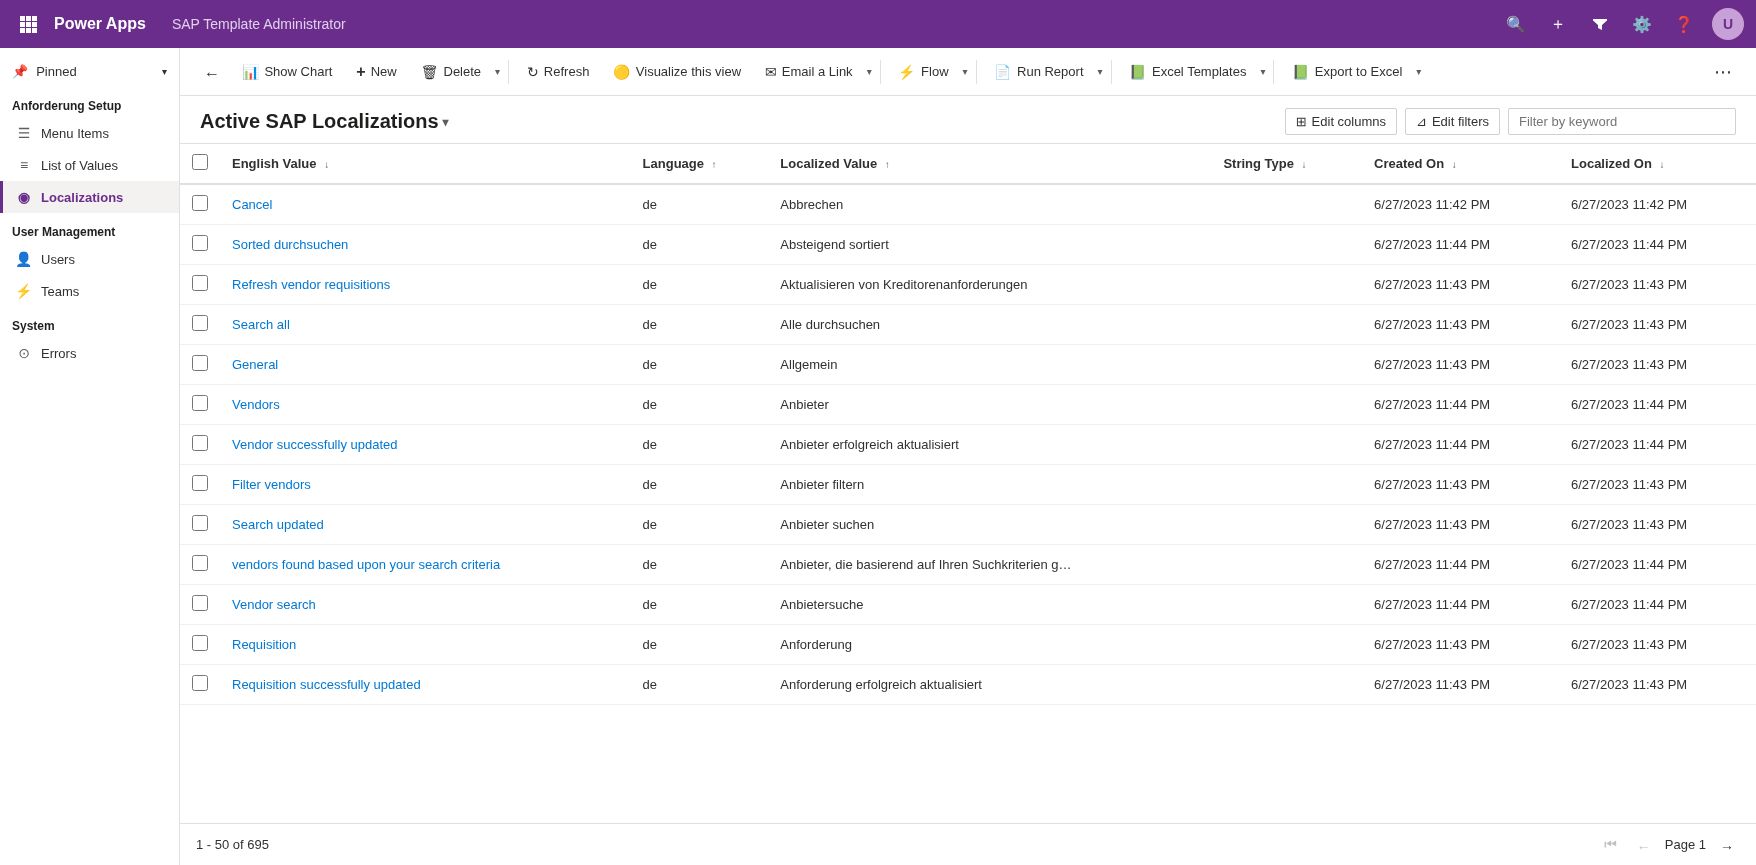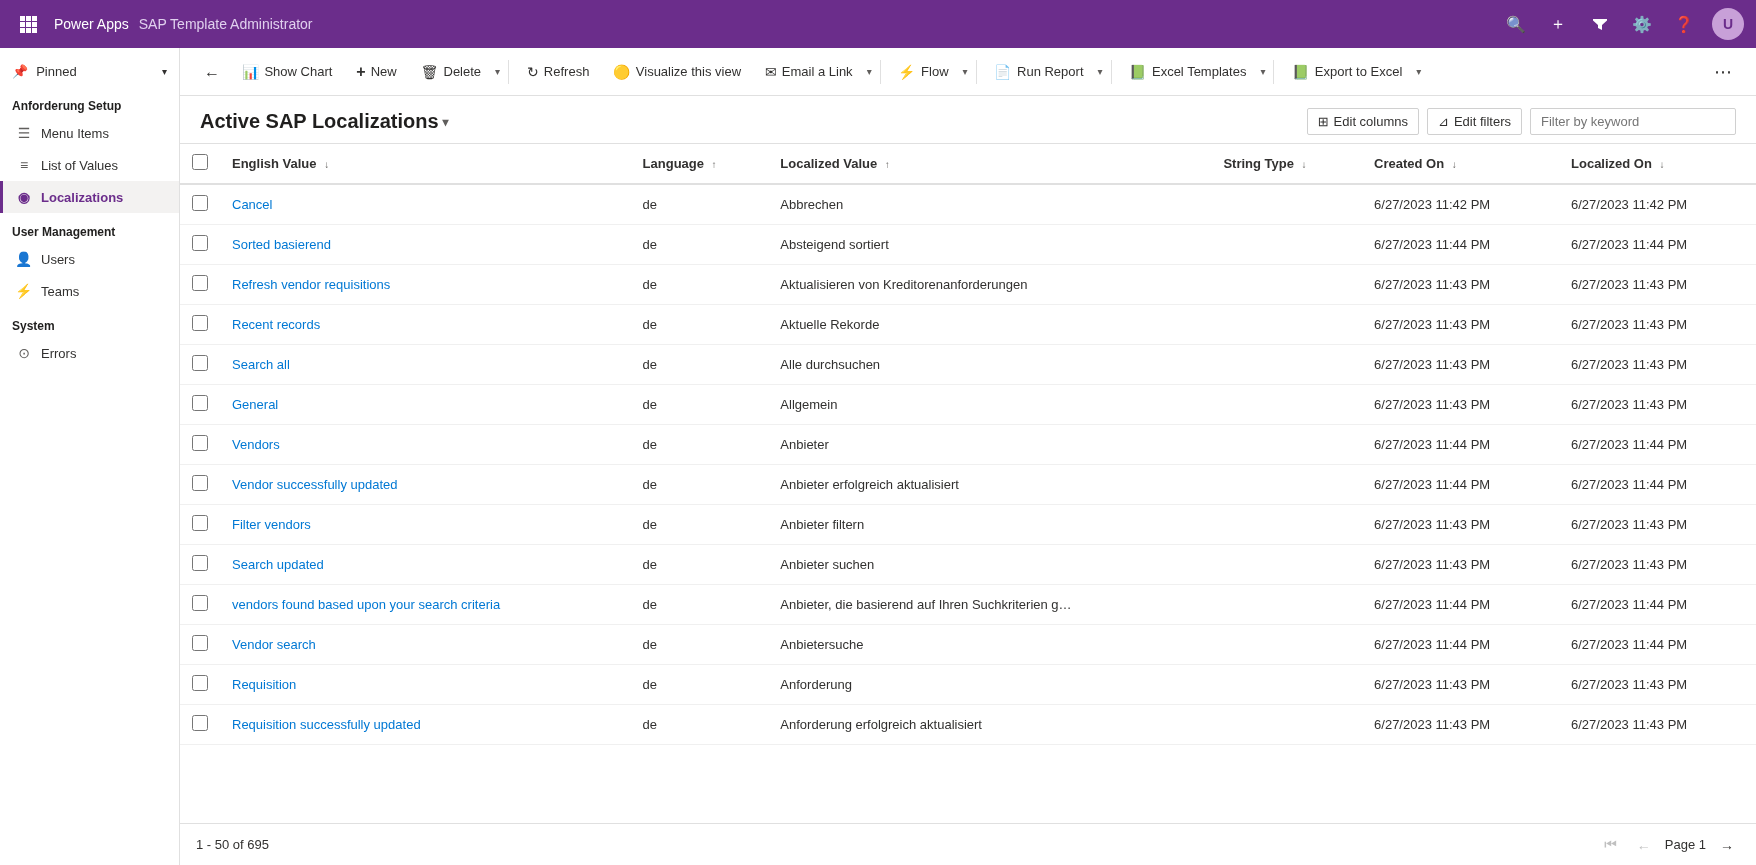--- a/index.html
+++ b/index.html
@@ -10,21 +10,21 @@
       background: #6b2d8b;
       color: white;
       height: 48px;
       display: flex;
       align-items: center;
       padding: 0 12px;
       gap: 10px;
       flex-shrink: 0;
     }
     .topbar-grid-icon { cursor: pointer; display: flex; align-items: center; justify-content: center; width: 32px; height: 32px; }
-    .topbar-app-name { font-size: 14px; font-weight: 400; color: white; }
+    .topbar-app-name { font-size: 16px; font-weight: 700; color: white; margin-right: 16px; }
     .topbar-title { font-size: 14px; color: #e0d0ee; }
     .topbar-right { margin-left: auto; display: flex; align-items: center; gap: 14px; }
     .topbar-icon-btn { color: white; cursor: pointer; font-size: 16px; display: flex; align-items: center; justify-content: center; width: 28px; height: 28px; border-radius: 4px; }
     .avatar { width: 32px; height: 32px; border-radius: 50%; background: #c8a0d8; display: flex; align-items: center; justify-content: center; font-weight: 600; color: #6b2d8b; cursor: pointer; overflow: hidden; }
 
     
     .main-container { display: flex; flex: 1; overflow: hidden; }
 
     
     .sidebar {
@@ -85,21 +85,21 @@
     .page-title { font-size: 20px; font-weight: 600; color: #201f1e; display: flex; align-items: center; gap: 4px; }
     .page-title-chevron { font-size: 12px; color: #605e5c; cursor: pointer; }
     .page-actions { display: flex; align-items: center; gap: 8px; }
     .page-action-btn {
       display: flex; align-items: center; gap: 5px;
       padding: 5px 10px; cursor: pointer; border: 1px solid #d0d0d0; background: white;
       font-size: 13px; color: #323130; border-radius: 2px;
     }
     .filter-input {
       border: 1px solid #d0d0d0; border-radius: 2px; padding: 5px 10px;
-      font-size: 13px; width: 206px; color: #323130; outline: none;
+      font-size: 13px; width: 228px; color: #323130; outline: none;
     }
 
     
     .table-container { flex: 1; overflow-y: auto; background: white; }
     table { width: 100%; border-collapse: collapse; font-size: 13px; }
     thead th {
       text-align: left; padding: 10px 12px; border-bottom: 2px solid #e0e0e0;
       color: #323130; font-weight: 600; background: white;
       position: sticky; top: 0; z-index: 1; white-space: nowrap;
       cursor: pointer; user-select: none;
@@ -334,50 +334,37 @@
       <td>Abbrechen</td>
       <td></td>
       <td>6/27/2023 11:42 PM</td>
       <td>6/27/2023 11:42 PM</td>
     </tr>
             <tr>
       <td class="checkbox-col">
         <input type="checkbox" style="width: 16px; height: 16px; accent-color: rgb(107, 45, 139);">
       </td>
       <td class="link-cell">
-        <a href="#">Sorted basierend</a>
+        <a href="#">Sorted durchsuchen</a>
       </td>
       <td>de</td>
       <td>Absteigend sortiert</td>
       <td></td>
       <td>6/27/2023 11:44 PM</td>
       <td>6/27/2023 11:44 PM</td>
     </tr>
             <tr>
       <td class="checkbox-col">
         <input type="checkbox" style="width: 16px; height: 16px; accent-color: rgb(107, 45, 139);">
       </td>
       <td class="link-cell">
         <a href="#">Refresh vendor requisitions</a>
       </td>
       <td>de</td>
       <td>Aktualisieren von Kreditorenanforderungen</td>
-      <td></td>
-      <td>6/27/2023 11:43 PM</td>
-      <td>6/27/2023 11:43 PM</td>
-    </tr>
-            <tr>
-      <td class="checkbox-col">
-        <input type="checkbox" style="width: 16px; height: 16px; accent-color: rgb(107, 45, 139);">
-      </td>
-      <td class="link-cell">
-        <a href="#">Recent records</a>
-      </td>
-      <td>de</td>
-      <td>Aktuelle Rekorde</td>
       <td></td>
       <td>6/27/2023 11:43 PM</td>
       <td>6/27/2023 11:43 PM</td>
     </tr>
             <tr>
       <td class="checkbox-col">
         <input type="checkbox" style="width: 16px; height: 16px; accent-color: rgb(107, 45, 139);">
       </td>
       <td class="link-cell">
         <a href="#">Search all</a>

